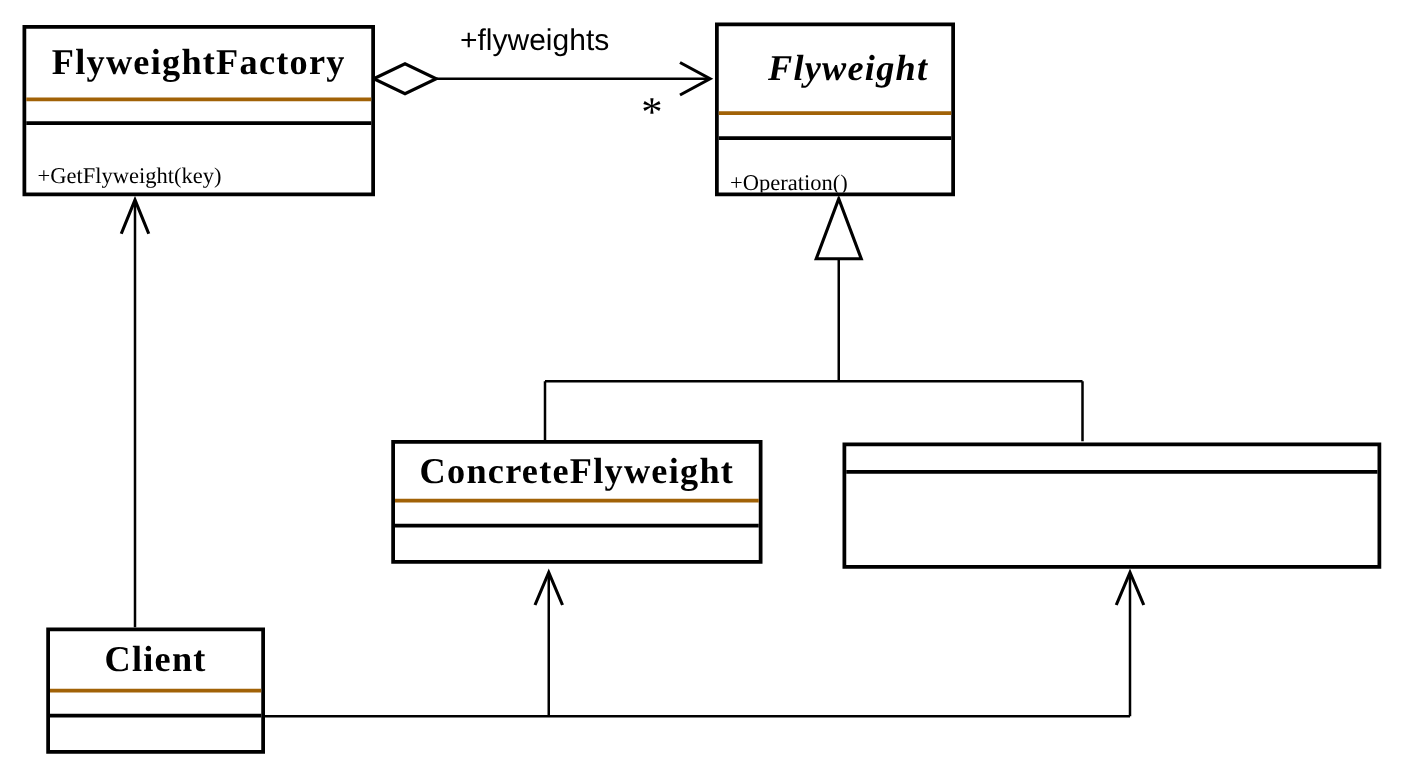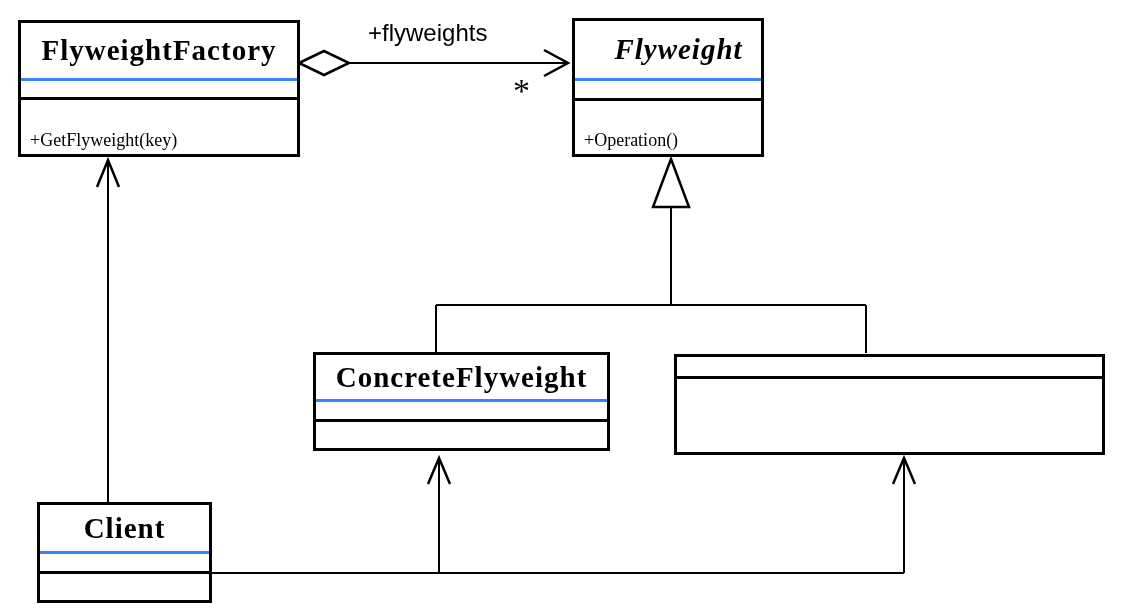--- a/index.html
+++ b/index.html
@@ -19,21 +19,21 @@
   .edges polygon { stroke: #000000; stroke-width: 2.5; fill: #ffffff; }
 
   .class-box {
     position: absolute;
     border: 3px solid #000000;
     background: #ffffff;
     display: flex;
     flex-direction: column;
   }
   .compartment-name {
-    border-bottom: 3px solid #3b82f6;
+    border-bottom: 3px solid #a16207;
     display: flex;
     align-items: center;
     justify-content: center;
     font-weight: bold;
     font-size: 29px;
     letter-spacing: 1px;
     white-space: nowrap;
     overflow: hidden;
   }
   .abstract-name { font-style: italic; }
@@ -48,21 +48,21 @@
     overflow: hidden;
     margin-top: 26px;
   }
 
   
   .box-factory  { left: 18px;  top: 20px;  width: 282px; height: 137px; }
   .box-factory  .compartment-name  { height: 58px; }
   .box-factory  .compartment-attrs { height: 19px; }
 
   .box-flyweight { left: 572px; top: 18px;  width: 192px; height: 139px; }
-  .box-flyweight .compartment-name  { height: 60px; padding-left: 21px; }
+  .box-flyweight .compartment-name  { height: 71px; padding-left: 21px; }
   .box-flyweight .compartment-attrs { height: 20px; }
 
   .box-concrete { left: 313px; top: 352px; width: 297px; height: 99px; }
   .box-concrete .compartment-name  { height: 54px; }
   .box-concrete .compartment-attrs { height: 22px; }
 
   .box-unshared { left: 674px; top: 354px; width: 431px; height: 101px; }
   .box-unshared .compartment-name  { height: 56px; }
   .box-unshared .compartment-attrs { height: 22px; }
 

